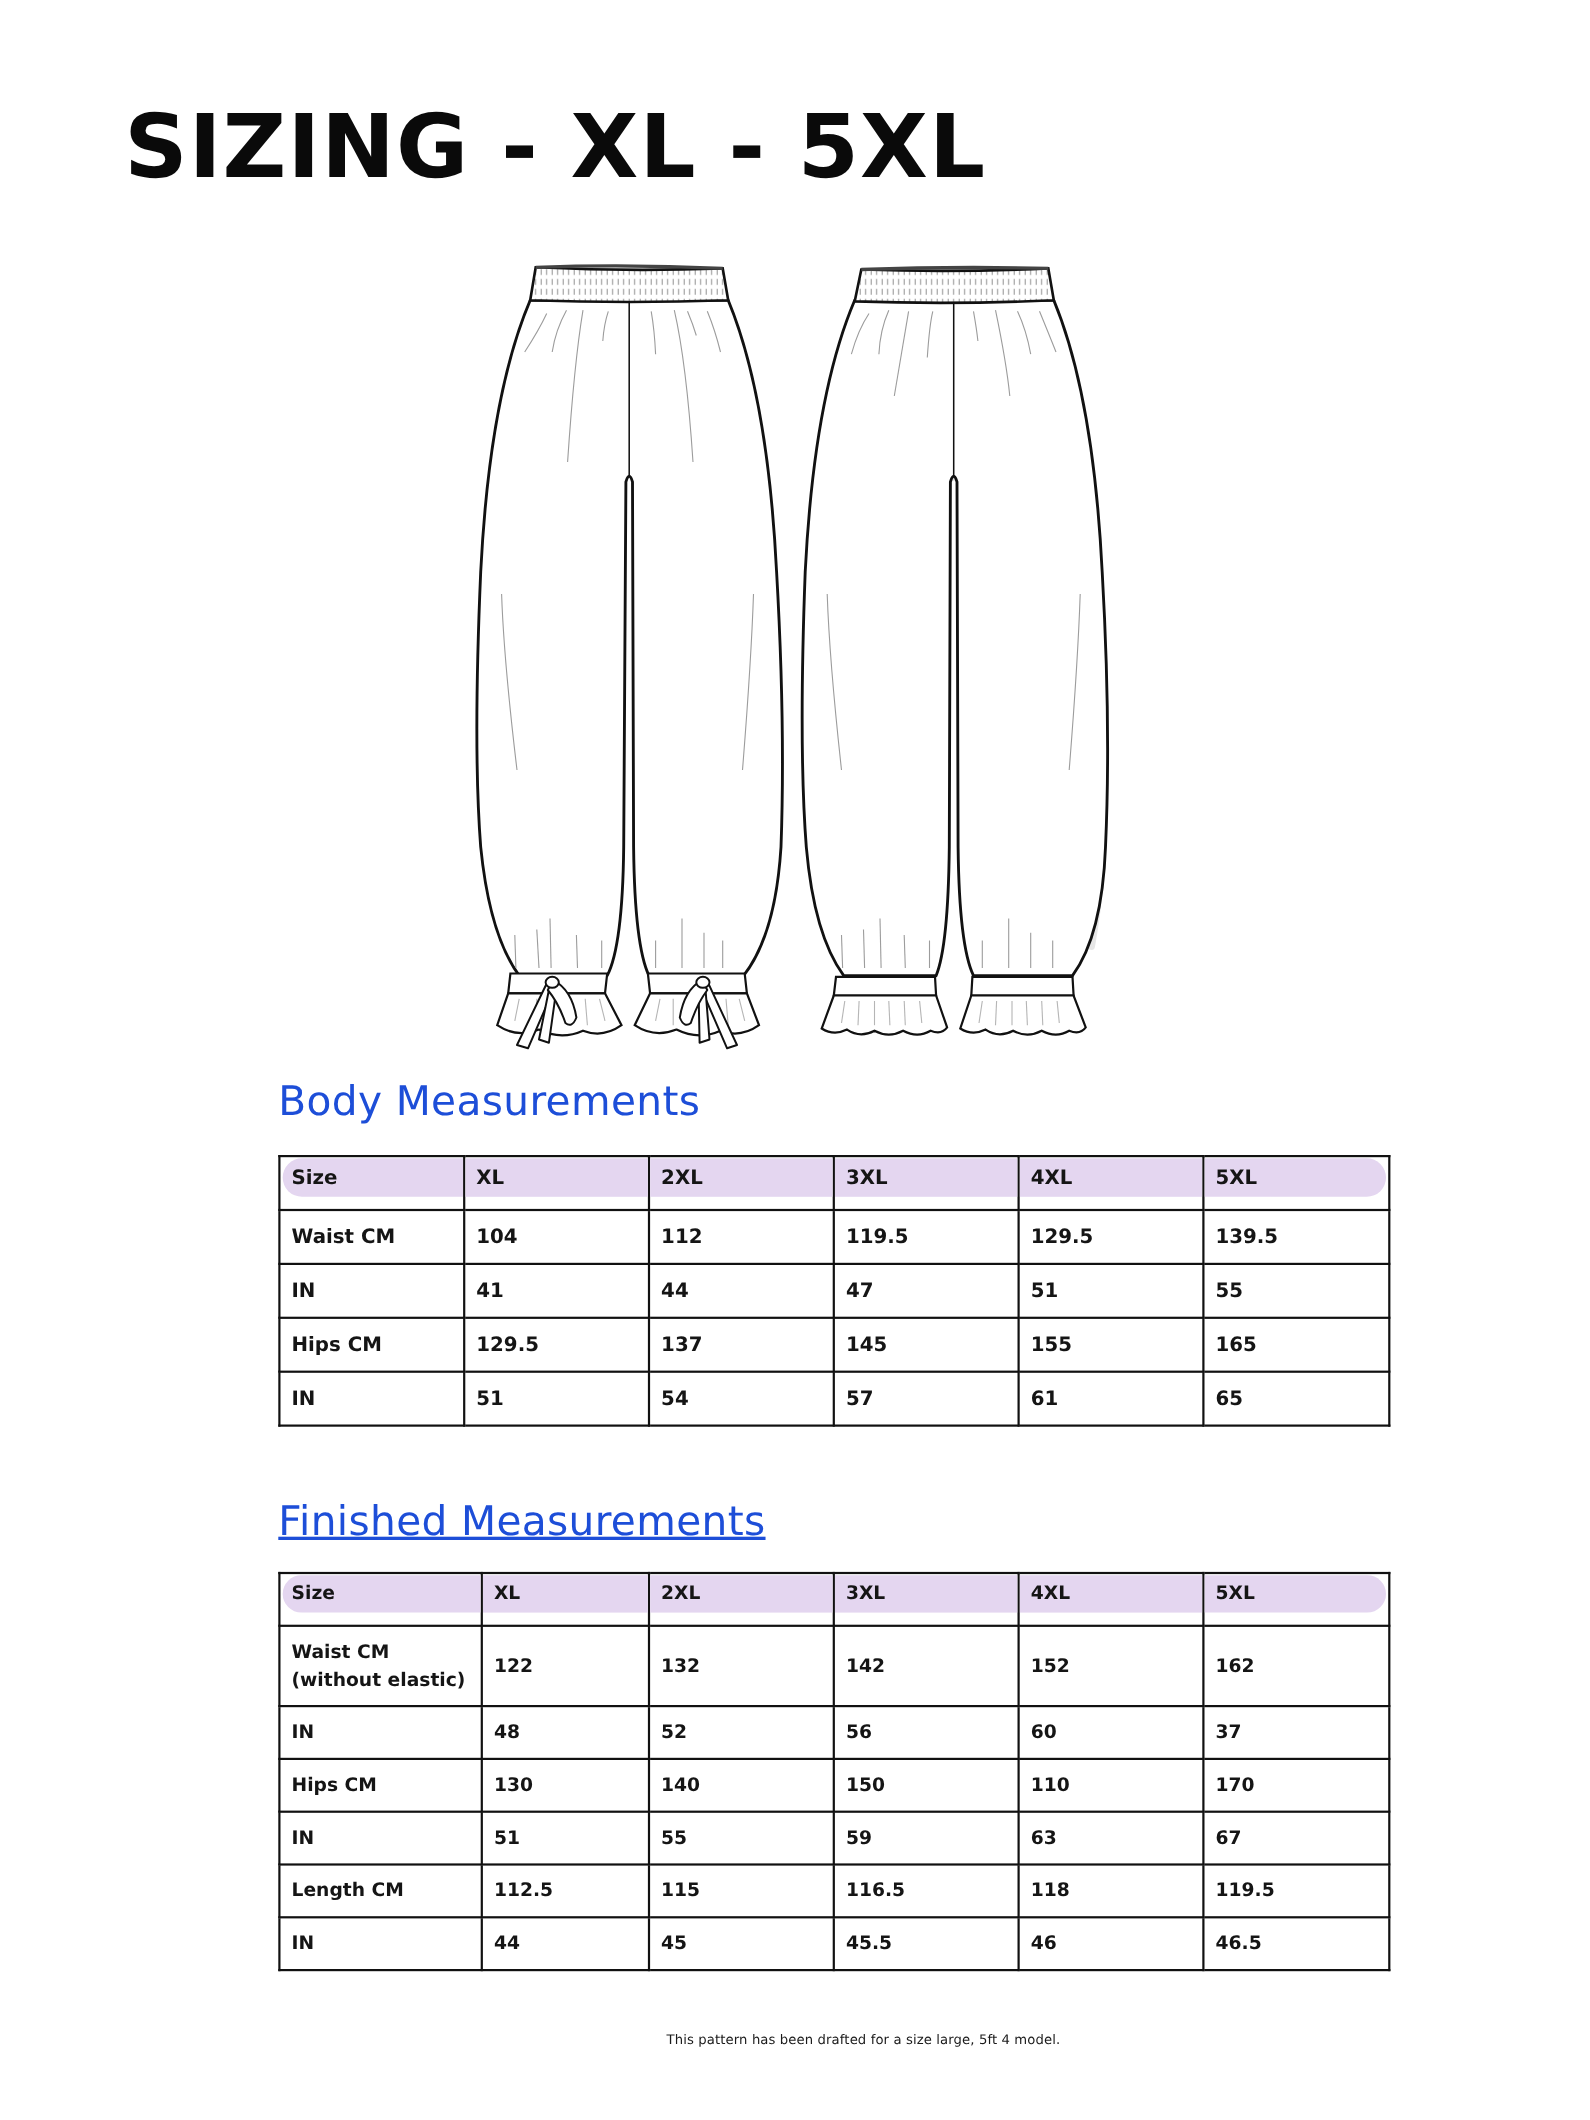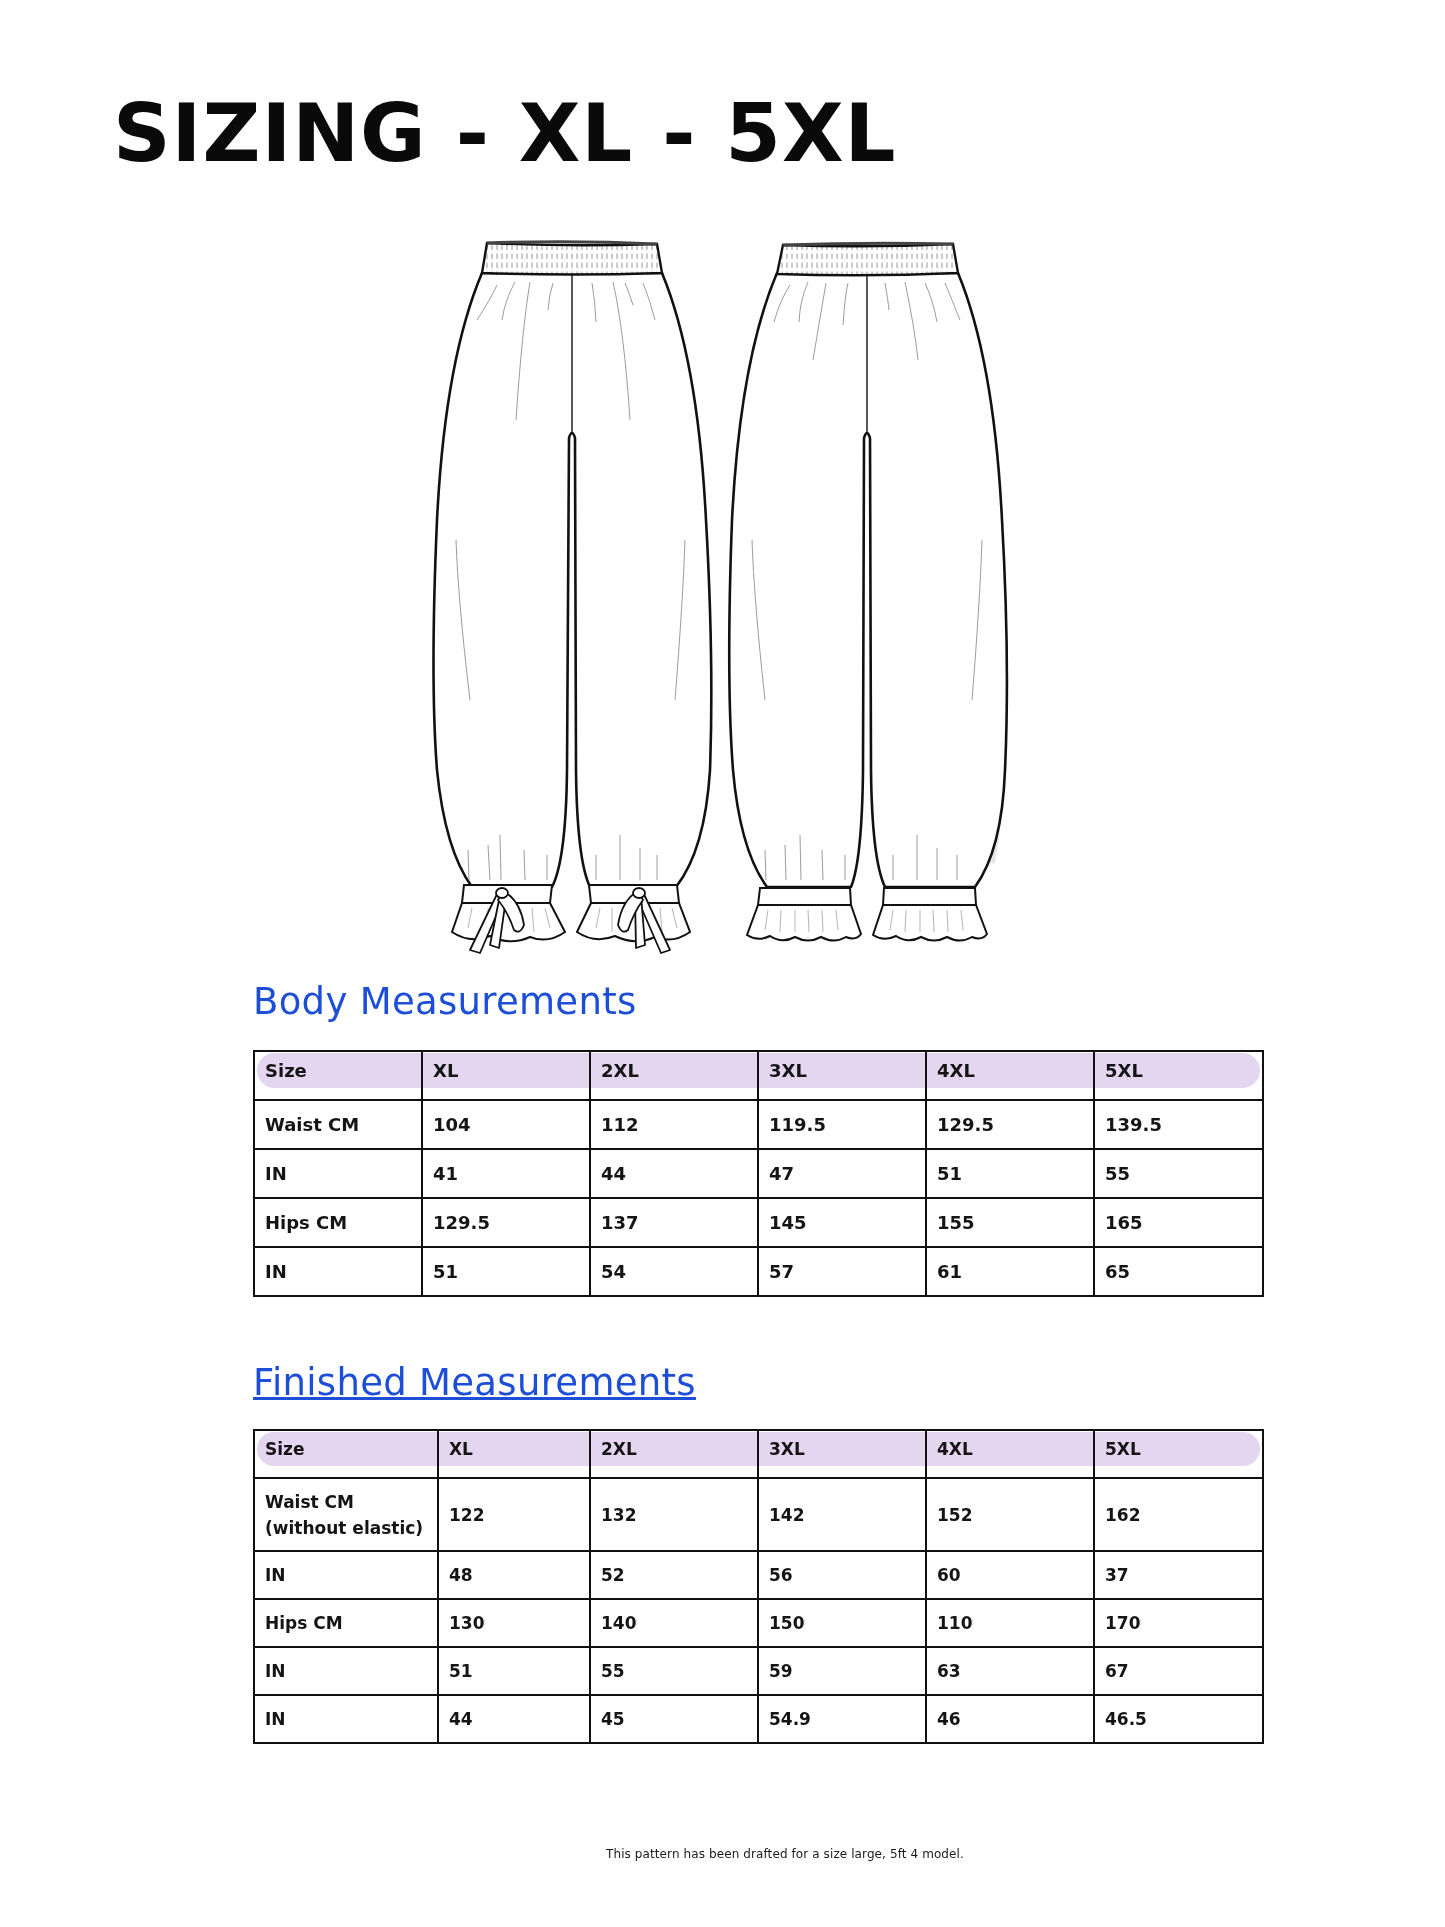--- a/index.html
+++ b/index.html
@@ -332,23 +332,31 @@
   </tr>
   <tr>
     <td>IN</td>
     <td>51</td>
     <td>55</td>
     <td>59</td>
     <td>63</td>
     <td>67</td>
   </tr>
   <tr>
+    <td>Length CM</td>
+    <td>112.5</td>
+    <td>115</td>
+    <td>116.5</td>
+    <td>118</td>
+    <td>119.5</td>
+  </tr>
+  <tr>
     <td>IN</td>
     <td>44</td>
     <td>45</td>
-    <td>54.9</td>
+    <td>45.5</td>
     <td>46</td>
     <td>46.5</td>
   </tr>
 </tbody>
   </table>
 
 <p class="footnote">This pattern has been drafted for a size large, 5ft 4 model.</p>
 
 </body></html>

